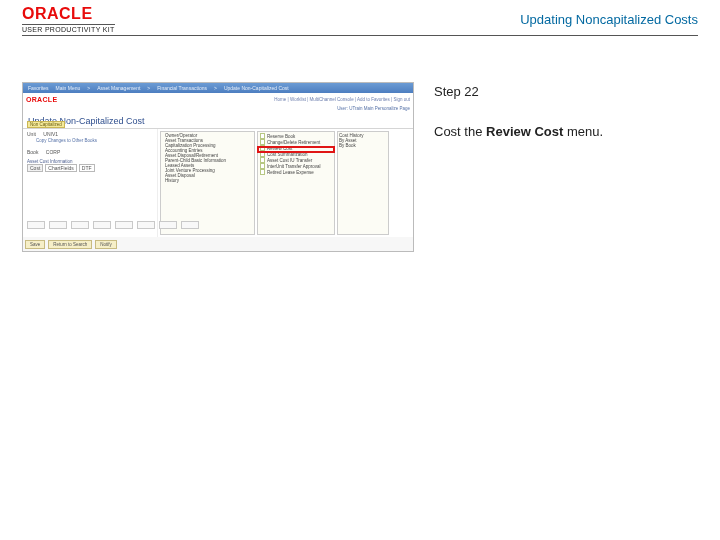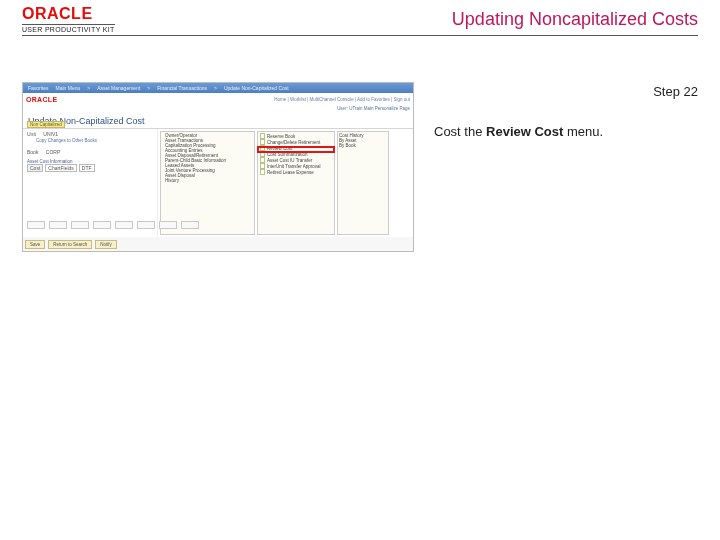--- a/index.html
+++ b/index.html
@@ -29,22 +29,22 @@
   }
   .upk-sub {
     font-size: 7px;
     letter-spacing: 0.3px;
     color: #222;
     border-top: 1px solid #555;
     padding-top: 1px;
     margin-top: 2px;
   }
   .doc-title {
-    font-size: 18px;
-    color: #be185d;
+    font-size: 13px;
+    color: #0369a1;
   }
   .hr-main {
     border: none;
     border-top: 1px solid #555;
     margin: 0 22px 4px 22px;
   }
 
   
   .cols {
     display: flex;
@@ -53,21 +53,21 @@
     align-items: flex-start;
   }
 
   
   .instr {
     flex: 1 1 260px;
     font-size: 13px;
     color: #222;
     line-height: 1.5;
   }
-  .instr .step { margin-bottom: 20px; text-align: right; }
+  .instr .step { margin-bottom: 20px; }
 
   
   .shot {
     width: 392px;
     height: 170px;
     border: 1px solid #bbb;
     background: #f7f7f7;
     position: relative;
     font-size: 5px;
     color: #555;

